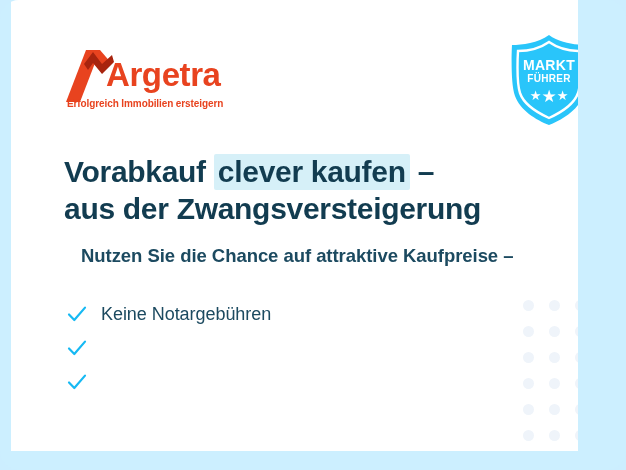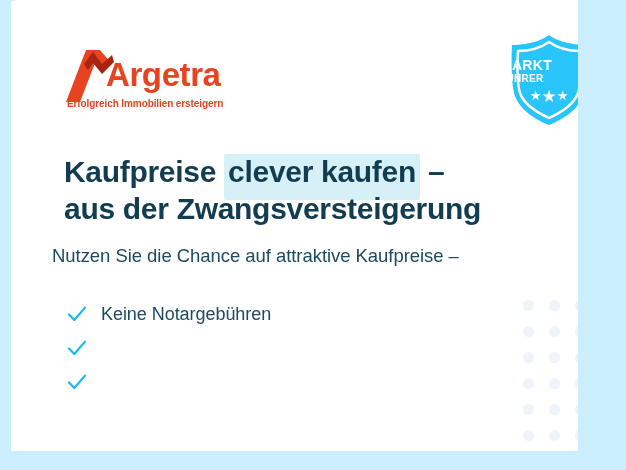--- a/index.html
+++ b/index.html
@@ -96,21 +96,21 @@
     position: absolute;
     left: 489px;
     top: 30px;
     width: 98px;
     height: 98px;
   }
   #badge .badge-text-top,
   #badge .badge-text-bottom {
     position: absolute;
     width: 100%;
-    text-align: left;
+    text-align: center;
     color: #FFFFFF;
     font-family: "Liberation Sans", sans-serif;
     font-weight: bold;
     letter-spacing: 0.3px;
     pointer-events: none;
   }
   #badge .badge-text-top   { top: 27px; font-size: 14px; }
   #badge .badge-text-bottom{ top: 43px; font-size: 10px; }
   #badge .badge-stars {
     position: absolute;
@@ -133,36 +133,36 @@
     width: 480px;
     font-family: "Liberation Sans", sans-serif;
     font-size: 30px;
     font-weight: bold;
     color: #123C50;
     line-height: 1.24;
     letter-spacing: -0.3px;
   }
   #headline .hl-highlight {
     background: #D6F0F8;
-    padding: 1px 4px 12px 4px;
+    padding: 1px 4px 2px 4px;
     border-radius: 2px;
     box-decoration-break: clone;
     -webkit-box-decoration-break: clone;
   }
   #headline .hl-line2 { display: block; }
 
   
   #subheadline {
     position: absolute;
-    left: 41px;
+    left: 70px;
     top: 224px;
     width: 470px;
     font-family: "Liberation Sans", sans-serif;
     font-size: 18.5px;
-    font-weight: normal;
+    font-weight: bold;
     color: #1C4A60;
     line-height: 1.45;
     letter-spacing: -0.05px;
   }
   #subheadline .sub-line { display: block; }
 
   
   #benefits {
     position: absolute;
     left: 56px;
@@ -234,21 +234,21 @@
         <path d="M49 12 C59 19, 72 21, 80 21 C80 21, 82 51, 78 63 C74 75, 60 83, 49 88 C38 83, 24 75, 20 63 C16 51, 18 21, 18 21 C26 21, 39 19, 49 12 Z" fill="none" stroke="#FFFFFF" stroke-width="2.4"></path>
       </svg>
       <div class="badge-text-top">MARKT</div>
       <div class="badge-text-bottom">FÜHRER</div>
       <div class="badge-stars">
         <span>★</span><span class="star-big">★</span><span>★</span>
       </div>
     </div>
 
     <h1 id="headline">
-      <span>Kaufpreise </span><span class="hl-highlight">clever kaufen</span><span> –</span>
+      <span>Vorabkauf </span><span class="hl-highlight">clever kaufen</span><span> –</span>
       <span class="hl-line2">aus der Zwangsversteigerung</span>
     </h1>
 
     <p id="subheadline">
       <span class="sub-line">Nutzen Sie die Chance auf attraktive Kaufpreise –</span>
     </p>
 
     <ul id="benefits" style="list-style:none;margin:0;padding:0;">
         <li class="benefit-item">
           <svg class="check-icon" viewBox="0 0 20 20">

